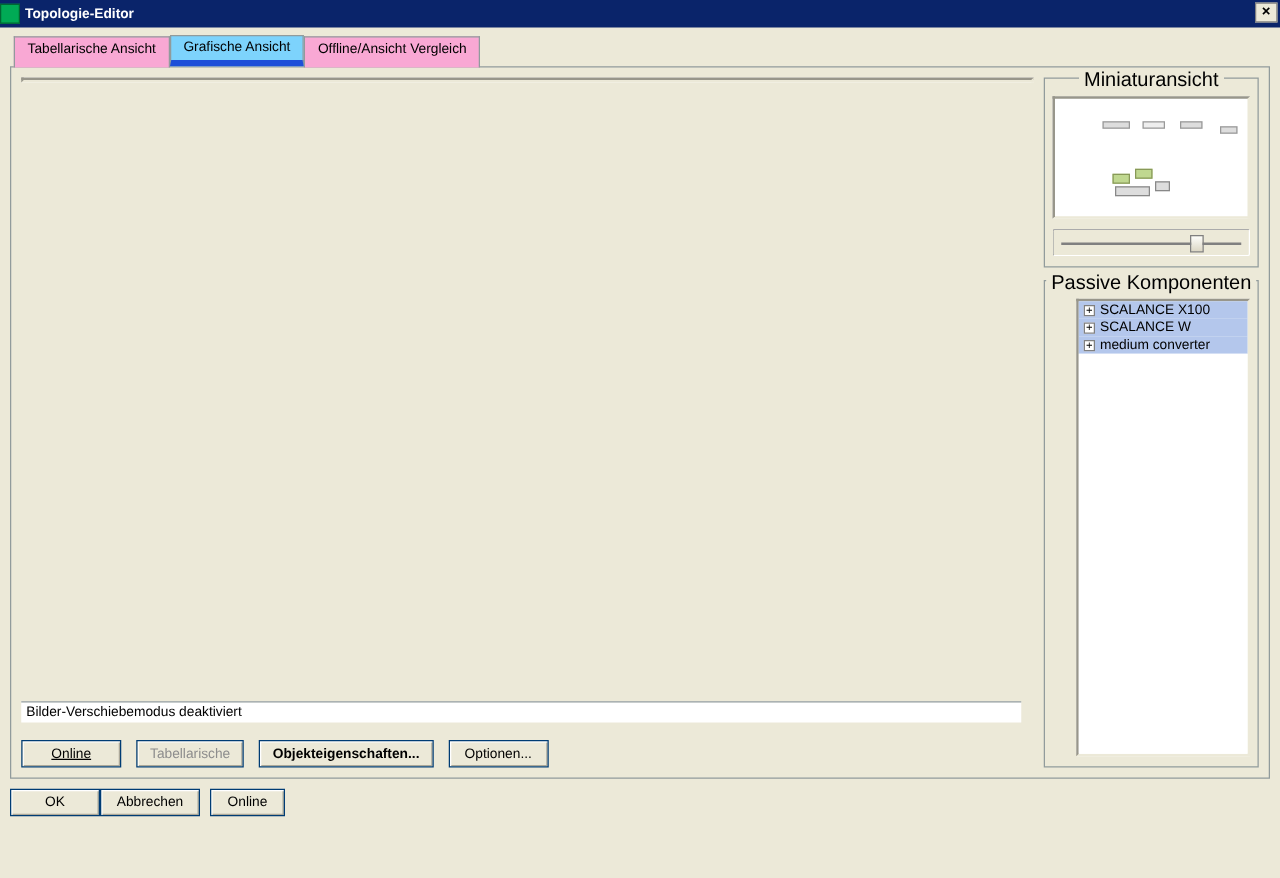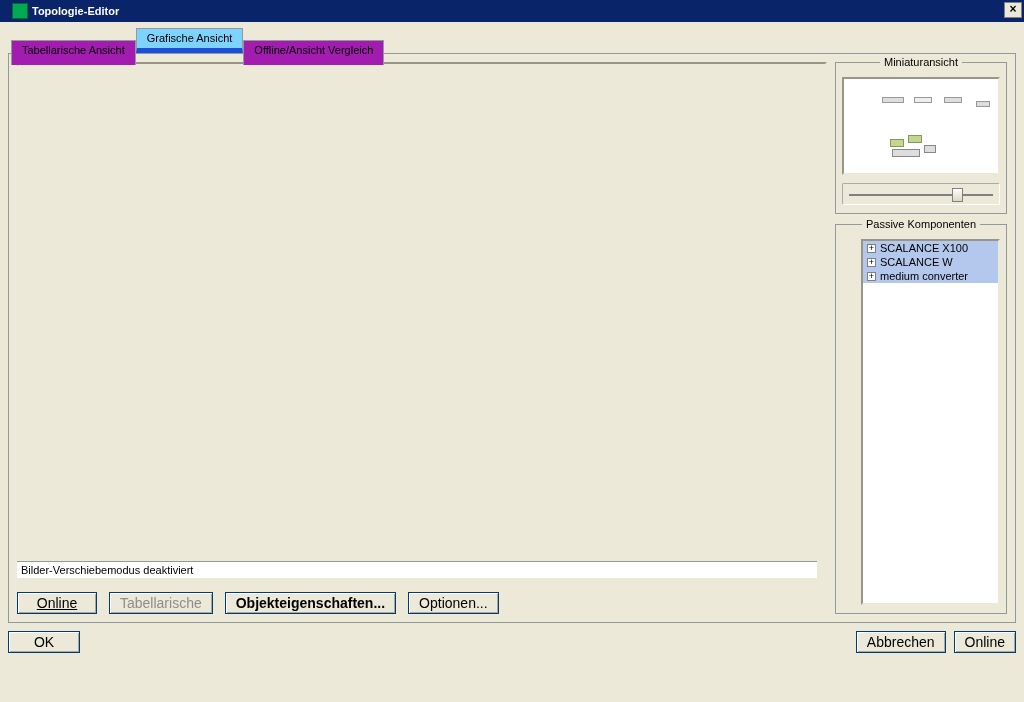--- a/index.html
+++ b/index.html
@@ -14,21 +14,21 @@
     position: relative;
   }
   
   .titlebar {
     background: linear-gradient(to bottom, #0a246a 0%, #3a6ea5 60%, #0a246a 100%);
     background: #0a246a;
     color: #fff;
     height: 22px;
     display: flex;
     align-items: center;
-    padding: 0 12px;
+    padding: 0 0;
     font-weight: bold;
     position: relative;
   }
   .titlebar .appicon {
     width: 16px; height: 16px;
     margin-right: 4px;
     background: #0a5; display:inline-block;
     border: 1px solid #063;
   }
   .titlebar .close {
@@ -45,25 +45,25 @@
   .client {
     padding: 6px 8px;
     position: absolute;
     top: 22px; left:0; right:0; bottom:0;
   }
   
   .tabs { display:flex; margin-left:3px; }
   .tab {
     border: 1px solid #919b9c;
     border-bottom: none;
-    background:#a21caf;
+    background:#f9a8d4;
     padding: 3px 10px;
     margin-right: 0px;
     position: relative;
-    top: 12px;
+    top: 1px;
     z-index: 1;
   }
   .tab.active {
     background:#7dd3fc;
     z-index: 3;
     border-bottom: 5px solid #1d4ed8;
     top:0;
     padding-bottom:4px;
   }
   .tab-wrap {
@@ -96,21 +96,21 @@
     display:flex; flex-direction:column; gap:10px;
   }
   .groupbox {
     border: 1px solid #919b9c;
     position: relative;
     padding: 14px 6px 8px 6px;
     background:#ece9d8;
   }
   .groupbox .legend {
     position:absolute; top:-7px; left: 50%; transform: translateX(-50%);
-    background:#ece9d8; padding: 0 4px; font-size:11px; white-space:nowrap;
+    background:#ece9d8; padding: 0 4px; font-size:16px; white-space:nowrap;
   }
   .minimap {
     background:#fff; border:2px inset #ece9d8;
     height: 98px; position:relative;
   }
   .mm-obj { position:absolute; background:#ddd; border:1px solid #999; }
   .mm-slider {
     margin-top:8px; height:22px; position:relative;
     background:#ece9d8;
     border: 1px inset #fff; border-radius:2px;
@@ -144,27 +144,27 @@
     display:flex; gap:12px;
   }
   .btn {
     min-width: 80px;
     height: 22px;
     padding: 2px 10px;
     background:#ece9d8;
     border: 1px solid #003c74;
     border-top-color:#fff; border-left-color:#fff;
     border: 1px solid #003c74;
-    font-size:14px;
+    font-size:11px;
     box-shadow: inset 1px 1px #fff, inset -1px -1px #aca899;
   }
   .btn:disabled, .btn.disabled { color:#8d8d8d; }
 
   
-  .dlg-buttons { display:flex; justify-content:space-between; margin-top:8px; }
+  .dlg-buttons { display:flex; margin-top:8px; }
   .dlg-buttons .right { display:flex; gap:8px;border-radius:11px; }
 
   
   svg.net { position:absolute; inset:0; width:100%; height:100%; pointer-events:none; }
 </style>
 </head>
 <body>
 
 <div class="titlebar">
   <span class="appicon"></span>

